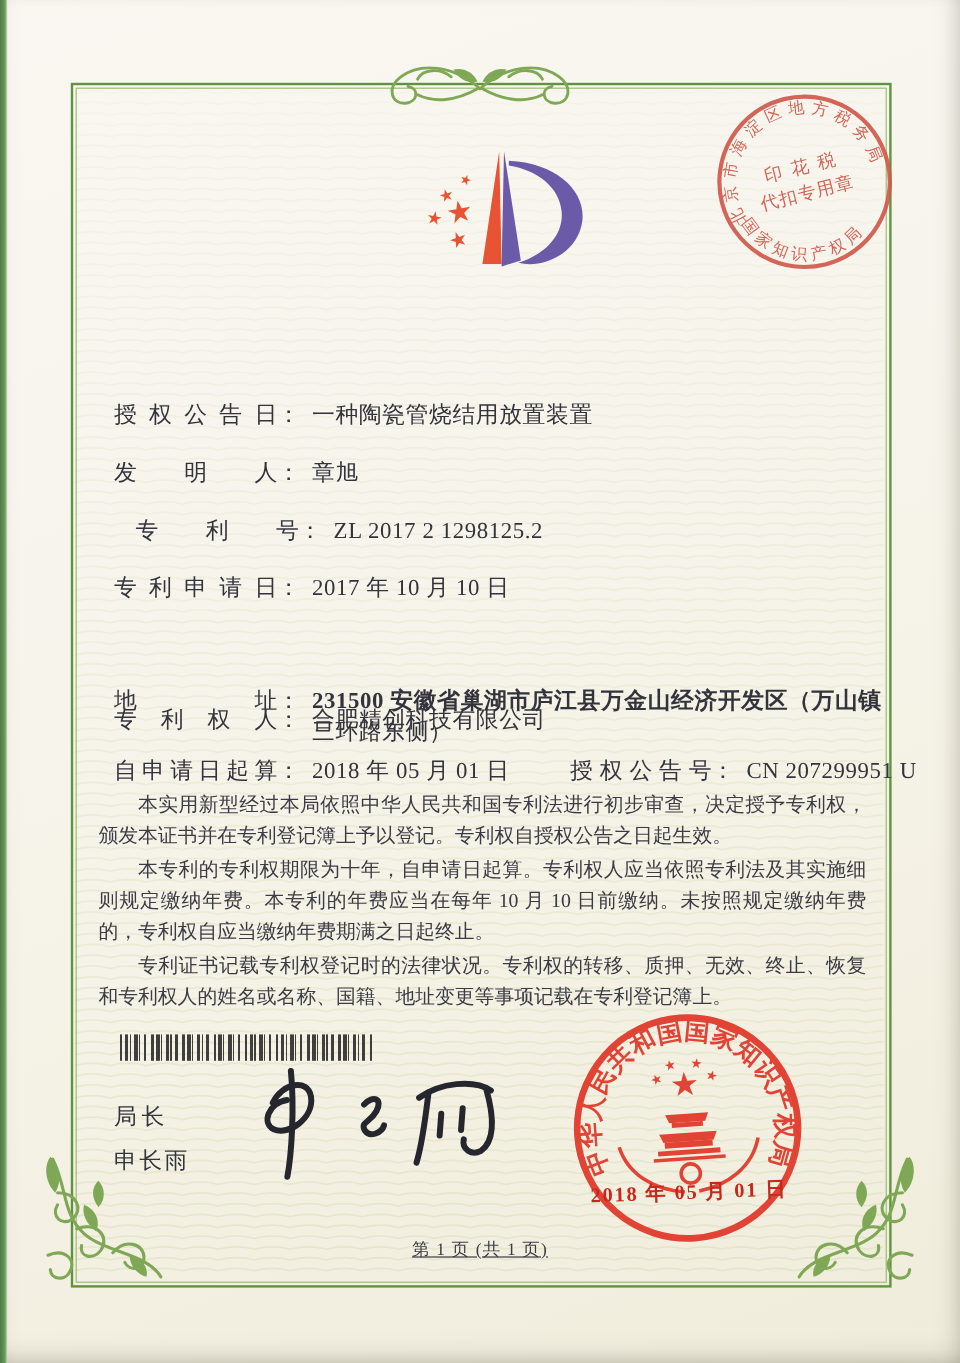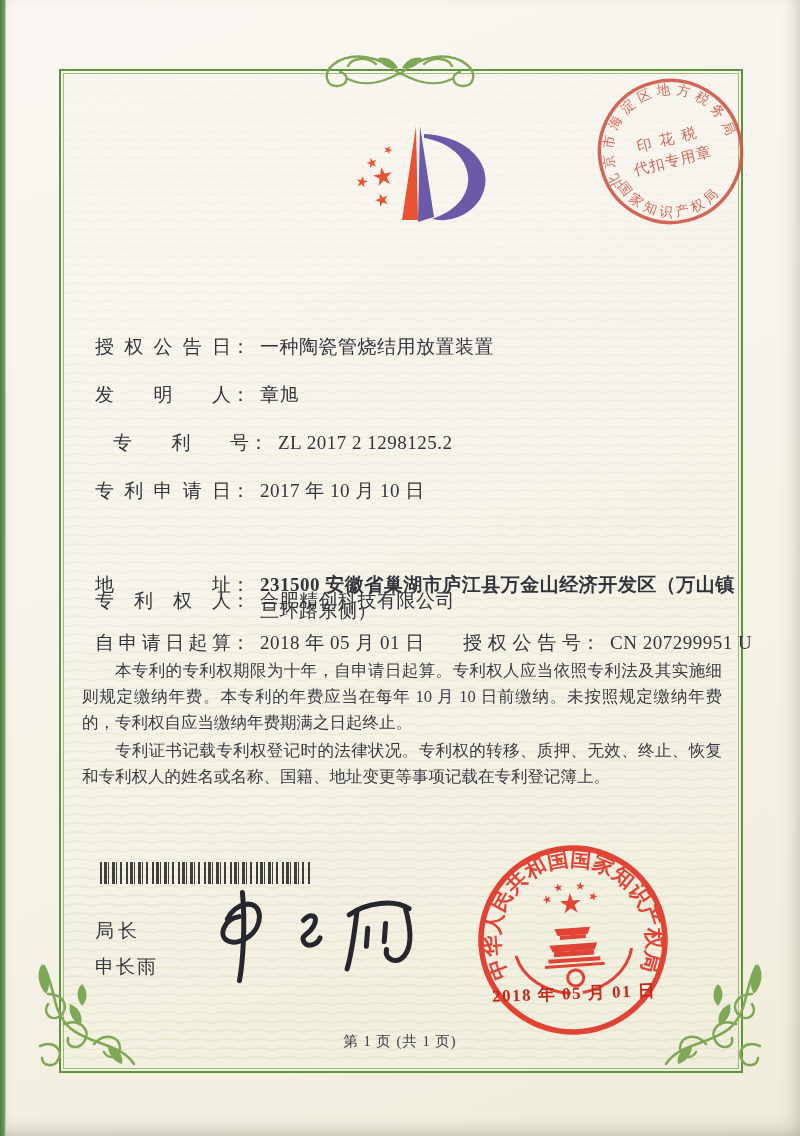--- a/index.html
+++ b/index.html
@@ -44,21 +44,21 @@
       #1f1f1f 16px 17px,transparent 17px 20px,
       #1f1f1f 20px 22px,transparent 22px 26px);}
   #signer-title{left:95px;top:918px;font-size:19px;letter-spacing:4px;}
   #signer-name{left:95px;top:954px;font-size:19px;letter-spacing:2px;}
   #signature{position:absolute;left:200px;top:882px;transform:rotate(-2deg);}
   #seal{position:absolute;left:473px;top:840px;transform:rotate(-4deg);}
   #seal-date{position:absolute;left:492px;top:982px;font-size:17px;font-weight:600;
     letter-spacing:1.5px;color:#c5291c;transform:rotate(-2deg);}
   #tax-stamp{position:absolute;left:593px;top:74px;transform:rotate(-14deg);opacity:.92;}
   #footer{left:0;top:1032px;width:800px;text-align:center;font-size:14.5px;
-    letter-spacing:1px;color:#3c3c44;}
+    letter-spacing:1px;color:#3c3c44;text-decoration:underline;}
   .arc-text{font-family:"Liberation Serif","DejaVu Serif",serif;}
 </style>
 </head>
 <body>
 
 <div id="page">
   <div id="spine"></div>
 
   <svg id="guilloche" class="deco" style="left:62px;top:72px;" width="674" height="994" viewBox="0 0 674 994">
       <path d="M0,6 q15,-4 30,0 q15,-4 30,0 q15,-4 30,0 q15,-4 30,0 q15,-4 30,0 q15,-4 30,0 q15,-4 30,0 q15,-4 30,0 q15,-4 30,0 q15,-4 30,0 q15,-4 30,0 q15,-4 30,0 q15,-4 30,0 q15,-4 30,0 q15,-4 30,0 q15,-4 30,0 q15,-4 30,0 q15,-4 30,0 q15,-4 30,0 q15,-4 30,0 q15,-4 30,0 q15,-4 30,0 q15,-4 30,0" fill="none" stroke="rgba(150,180,85,0.041)" stroke-width="1.4"></path>
@@ -283,27 +283,28 @@
     <span class="val">
       <span style="display:block;font-weight:bold;">231500 安徽省巢湖市庐江县万金山经济开发区（万山镇</span>
       <span style="display:block;">三环路东侧）</span>
     </span>
   </div>
   <div class="frow" style="top:630px;">
     <span class="lab">自申请日起算</span>
       <span class="col">：</span>
     <span class="val">2018 年 05 月 01 日</span>
   </div>
-  <div class="frow" style="top:630px;left:463px;">
+  <div class="frow" style="top:630px;left:475px;">
     <span class="lab" style="width:118px;">授权公告号</span>
       <span class="col">：</span>
     <span class="val">CN 207299951 U</span>
   </div>
 
   <div id="paras">
+    <p>本实用新型经过本局依照中华人民共和国专利法进行初步审查，决定授予专利权，颁发本证书并在专利登记簿上予以登记。专利权自授权公告之日起生效。</p>
     <p>本专利的专利权期限为十年，自申请日起算。专利权人应当依照专利法及其实施细则规定缴纳年费。本专利的年费应当在每年 10 月 10 日前缴纳。未按照规定缴纳年费的，专利权自应当缴纳年费期满之日起终止。</p>
     <p>专利证书记载专利权登记时的法律状况。专利权的转移、质押、无效、终止、恢复和专利权人的姓名或名称、国籍、地址变更等事项记载在专利登记簿上。</p>
   </div>
 
   <div id="barcode"></div>
 
   <div id="signer-title" class="txt">局长</div>
   <div id="signer-name" class="txt">申长雨</div>
 
   <svg id="signature" width="230" height="110" viewBox="0 0 230 110">

